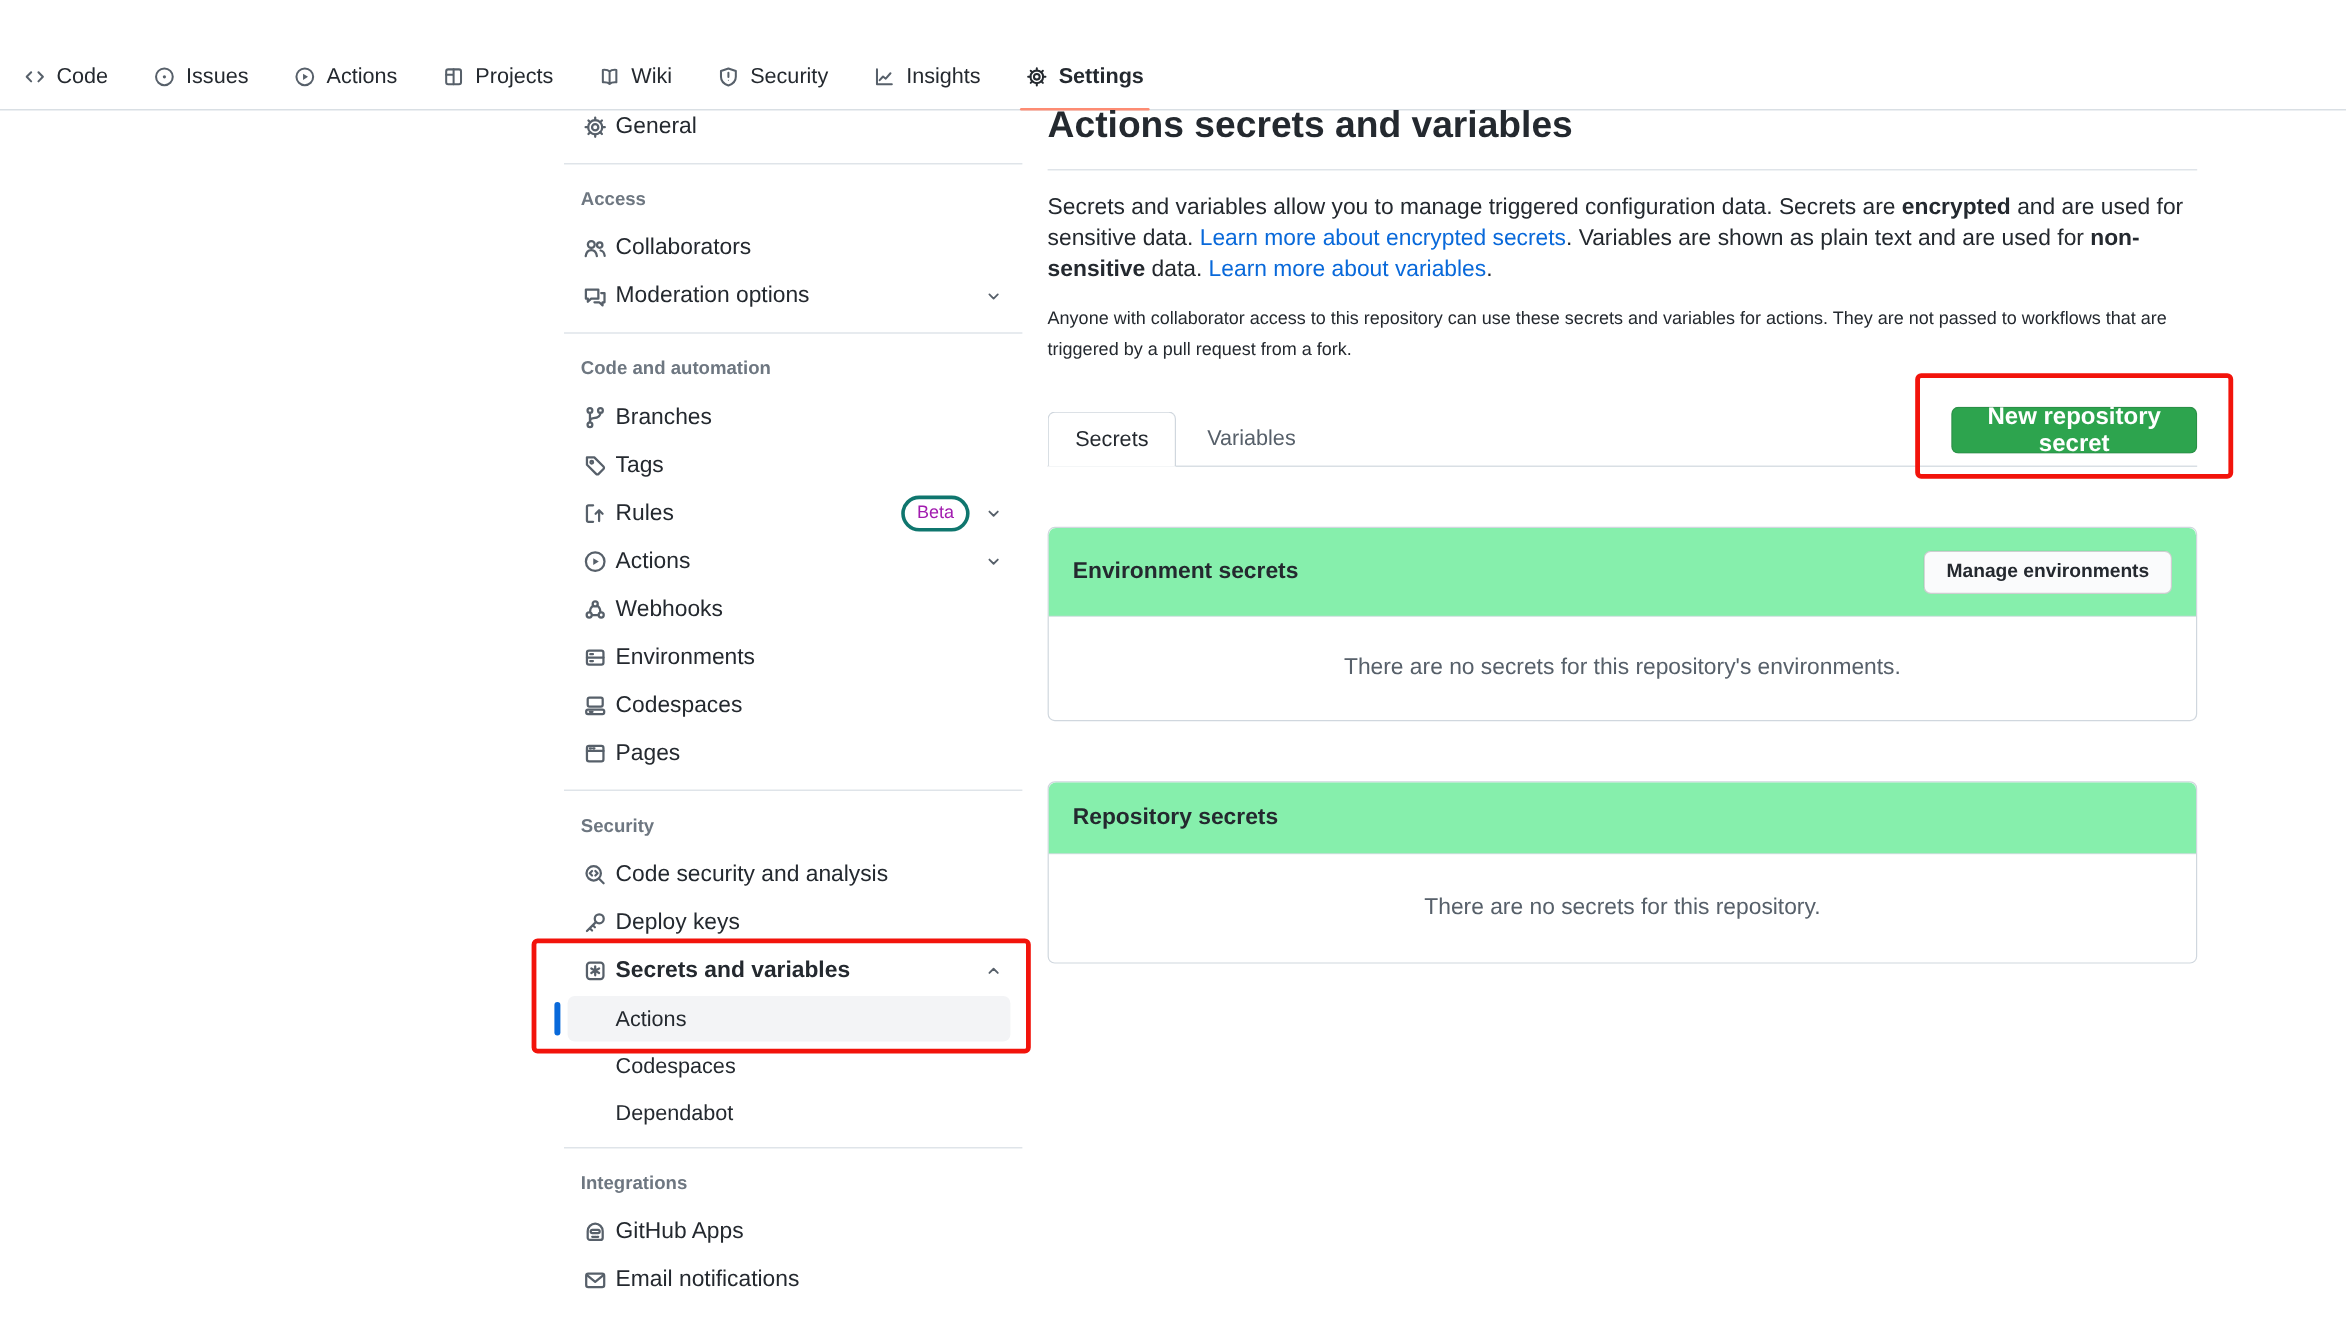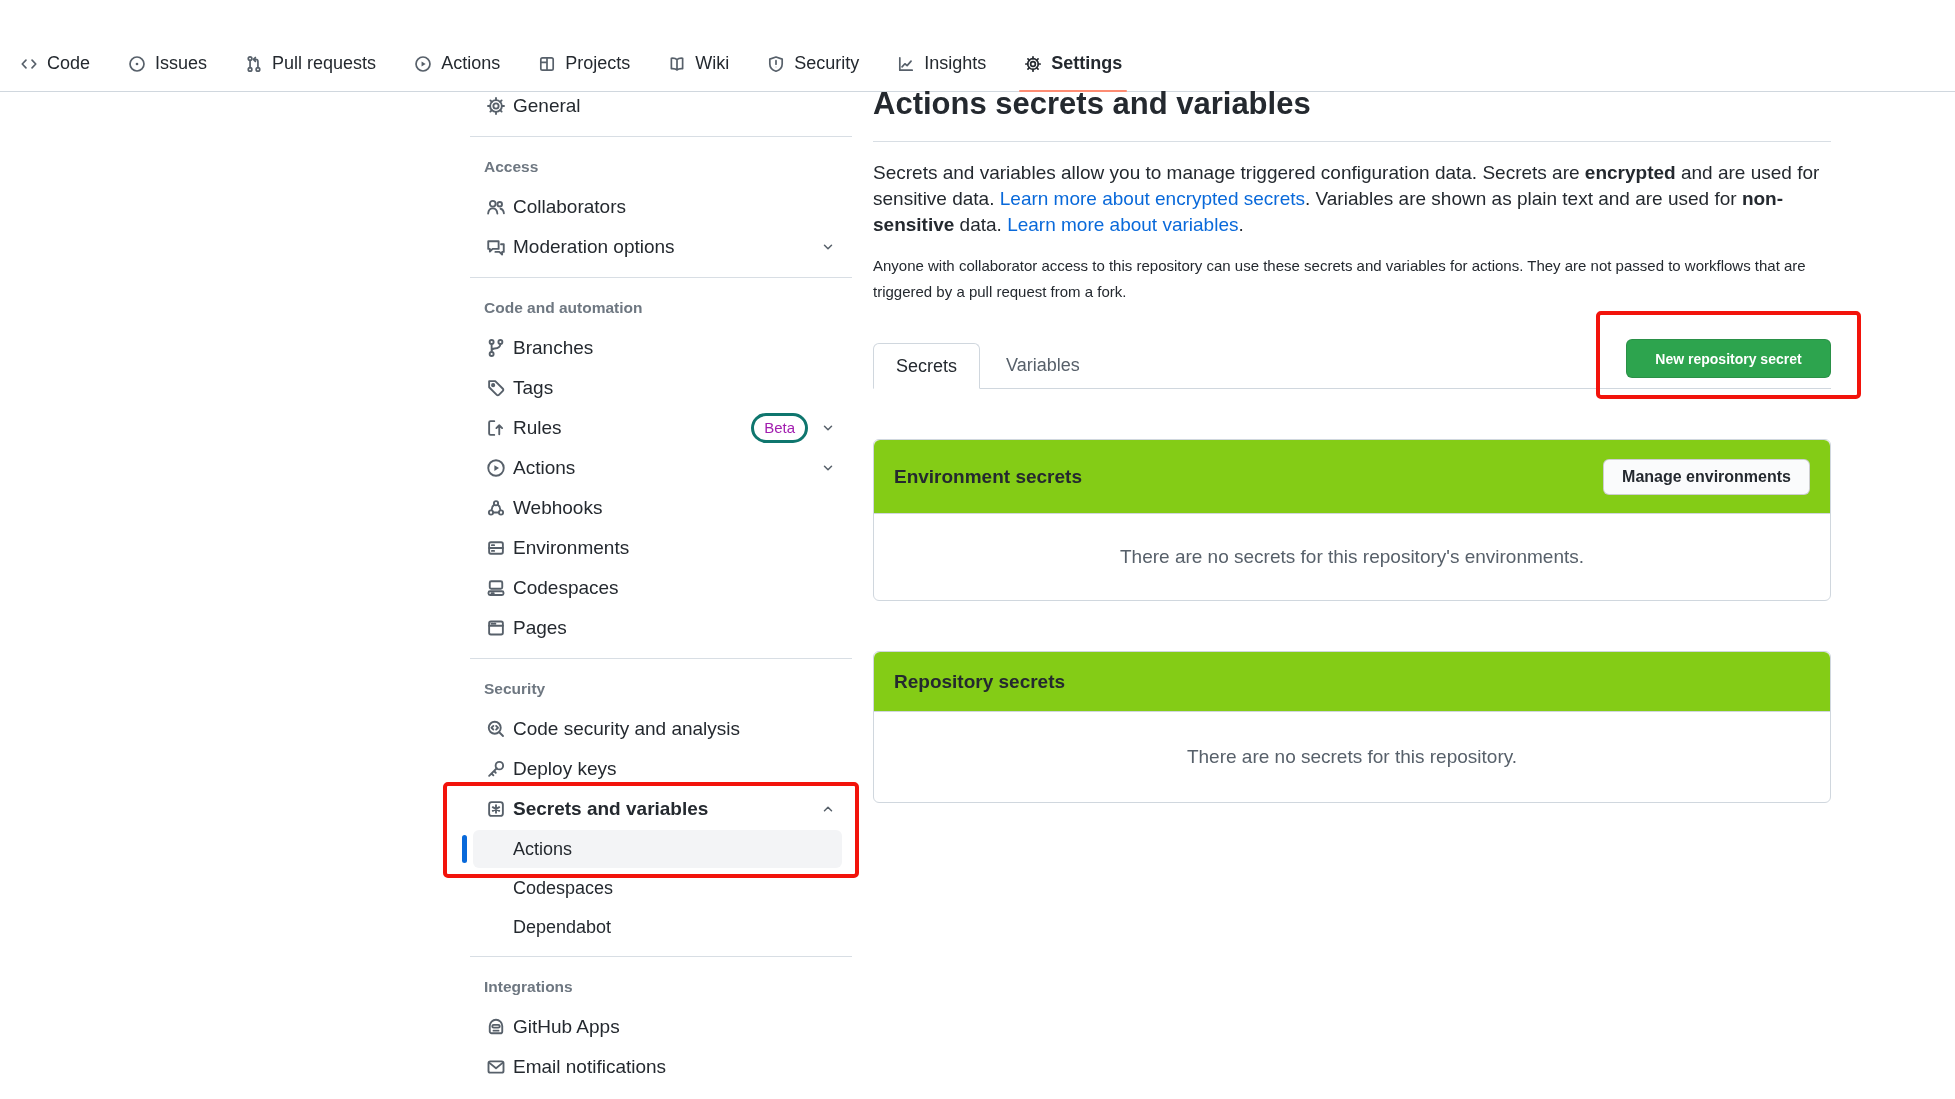--- a/index.html
+++ b/index.html
@@ -56,29 +56,29 @@
 
   .tabs-row { position:absolute; top:287px; left:0; width:100%; height:46px;
     border-bottom:1px solid #d0d7de; display:flex; align-items:flex-end; }
   .tab { height:46px; display:flex; align-items:center; padding:0 22px; font-size:18px;
     cursor:pointer; }
   .tab.active { background:#fff; border:1px solid #d0d7de; border-bottom:1px solid #fff;
     border-radius:6px 6px 0 0; margin-bottom:-1px; color:#24292f; z-index:1; }
   .tab.inactive { color:#57606a; padding:0 26px; }
 
   .primary-btn { position:absolute; left:753px; top:283px; width:205px; height:39px;
-    background:#2da44e; color:#fff; font-size:14px; font-weight:600; border:1px solid rgba(27,31,36,.15);
+    background:#2da44e; color:#fff; font-size:20px; font-weight:600; border:1px solid rgba(27,31,36,.15);
     border-radius:6px; display:flex; align-items:center; justify-content:center; cursor:pointer;
     font-family:"Liberation Sans", sans-serif; z-index:2; }
 
   .box { position:absolute; left:0; width:100%; border:1px solid #d0d7de; border-radius:6px;
     background:#fff; }
   .box-env { top:383px; height:162px; }
   .box-repo { top:595px; height:152px; }
-  .box-header { background:#84cc16; border-bottom:1px solid #d0d7de; border-radius:6px 6px 0 0;
+  .box-header { background:#86efac; border-bottom:1px solid #d0d7de; border-radius:6px 6px 0 0;
     display:flex; align-items:center; padding:0 20px; }
   .box-env .box-header { height:74px; }
   .box-repo .box-header { height:60px; }
   .box-title { font-size:19px; font-weight:600; }
   .secondary-btn { margin-left:auto; height:36px; padding:0 18px; background:#fafbfc;
     border:1px solid rgba(27,31,36,.2); border-radius:6px; font-size:16px; font-weight:600;
     color:#24292f; display:flex; align-items:center; cursor:pointer;
     font-family:"Liberation Sans", sans-serif; }
   .box-body { display:flex; align-items:center; justify-content:center; color:#57606a;
     font-size:19px; }
@@ -108,31 +108,20 @@
       <svg class="oct" viewBox="0 0 16 16">
           <circle cx="8" cy="8" r="6.2"></circle>
           <circle cx="8" cy="8" r="1.2" fill="#57606a" stroke="none"></circle>
         </svg>
     </span>
       <span class="lbl">Issues</span>
   </div>
   <div class="nav-item">
     <span class="icon sm">
       <svg class="oct" viewBox="0 0 16 16">
-          <circle cx="4.5" cy="3.2" r="1.6"></circle>
-          <circle cx="4.5" cy="12.8" r="1.6"></circle>
-          <circle cx="11.5" cy="12.8" r="1.6"></circle>
-          <path d="M4.5 5v6.2 M9.2 2.2 7.5 3.9l1.7 1.7 M8 3.9h1.5a2 2 0 0 1 2 2v5.2"></path>
-        </svg>
-    </span>
-      <span class="lbl">Pull requests</span>
-  </div>
-  <div class="nav-item">
-    <span class="icon sm">
-      <svg class="oct" viewBox="0 0 16 16">
           <circle cx="8" cy="8" r="6.2"></circle>
           <path d="M6.7 5.7 10.4 8 6.7 10.3z" fill="#57606a" stroke="none"></path>
         </svg>
     </span>
       <span class="lbl">Actions</span>
   </div>
   <div class="nav-item">
     <span class="icon sm">
       <svg class="oct" viewBox="0 0 16 16">
           <rect x="2.5" y="2.5" width="11" height="11" rx="1.5"></rect>

